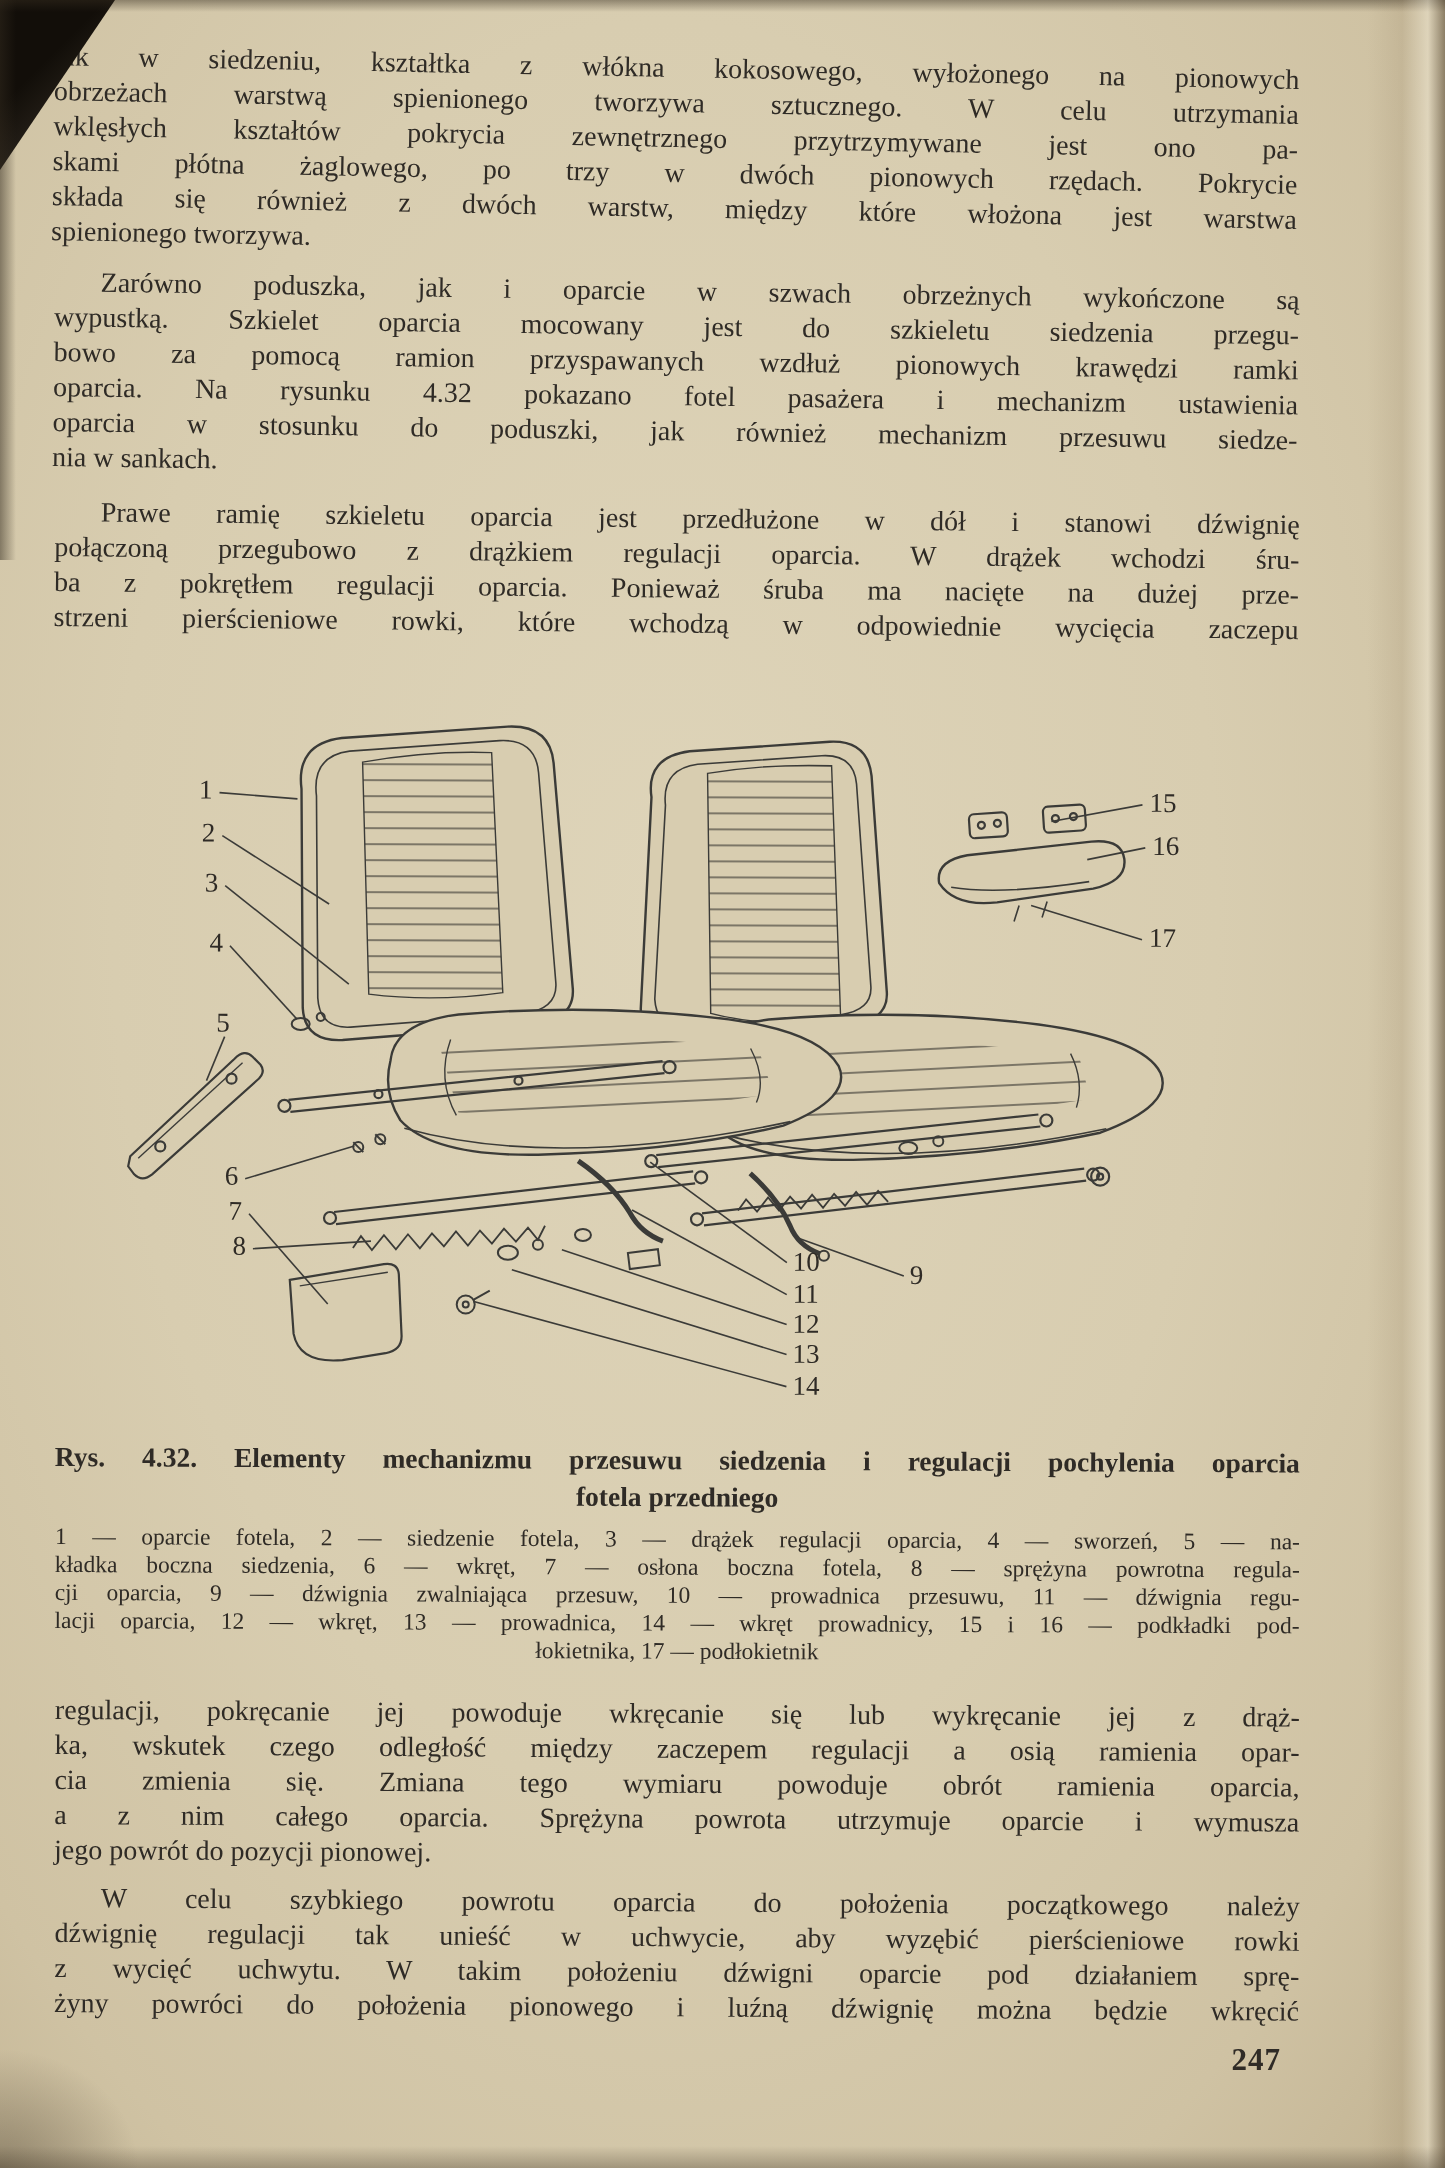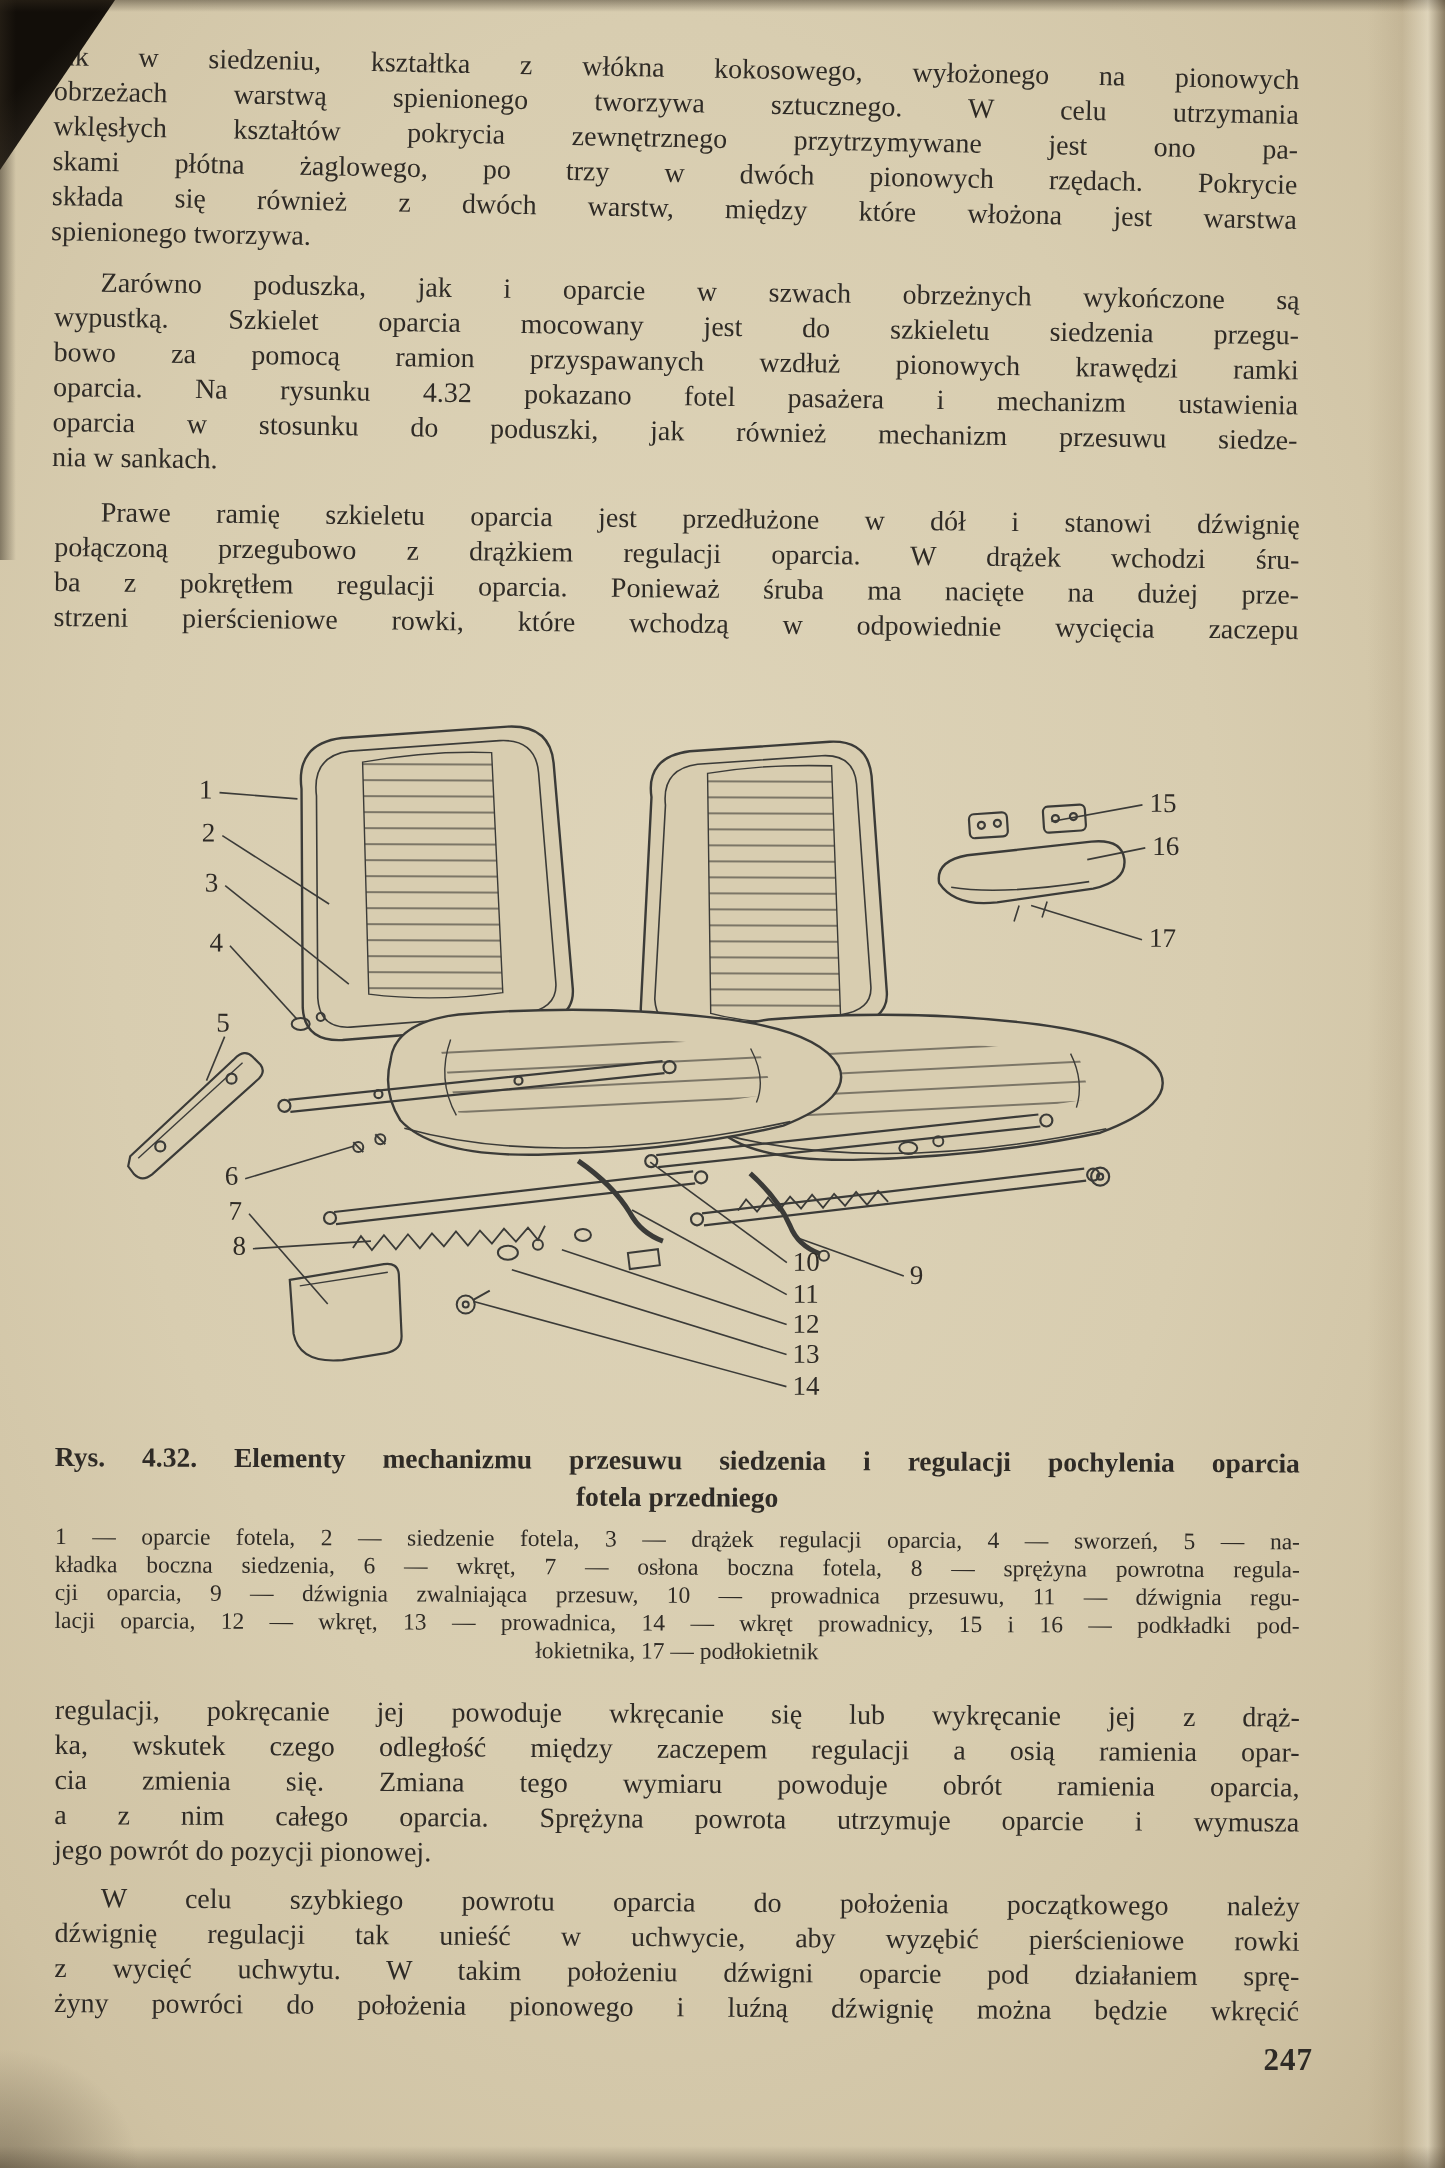--- a/index.html
+++ b/index.html
@@ -16,21 +16,21 @@
   .line.endpara { text-align-last:left; }
   .line.indent { text-indent:46px; }
   .caption { position:absolute; left:55px; width:1245px; transform-origin:left top; }
   .caption .c1 { font-weight:bold; font-size:27.5px; line-height:37px; text-align:justify; text-align-last:justify; }
   .caption .c2 { font-weight:bold; font-size:27.5px; line-height:37px; text-align:center; }
   .legend { position:absolute; left:55px; width:1245px; transform-origin:left top; }
   .legend .line { font-size:23.5px; line-height:28px; font-style:italic; }
   .legend .line { font-style:normal; }
   .legend .center { text-align-last:center; }
   .pagenum {
-    position:absolute; right:132px; top:2042px;
+    position:absolute; right:164px; top:2042px;
     font-size:31px; font-weight:bold; letter-spacing:1px;
   }
   .figwrap { position:absolute; left:40px; top:648px; width:1360px; height:775px; transform:rotate(0.2deg); transform-origin:left top; }
   svg text.num { font-family:"Liberation Serif", serif; font-size:27px; fill:#2f2b26; }
 
   
   .artifact { position:absolute; pointer-events:none; }
   .corner-tl {
     left:0; top:0; width:170px; height:210px;
     background: linear-gradient(135deg, #120e09 28%, #2e2820 55%, rgba(80,70,55,0) 78%);

